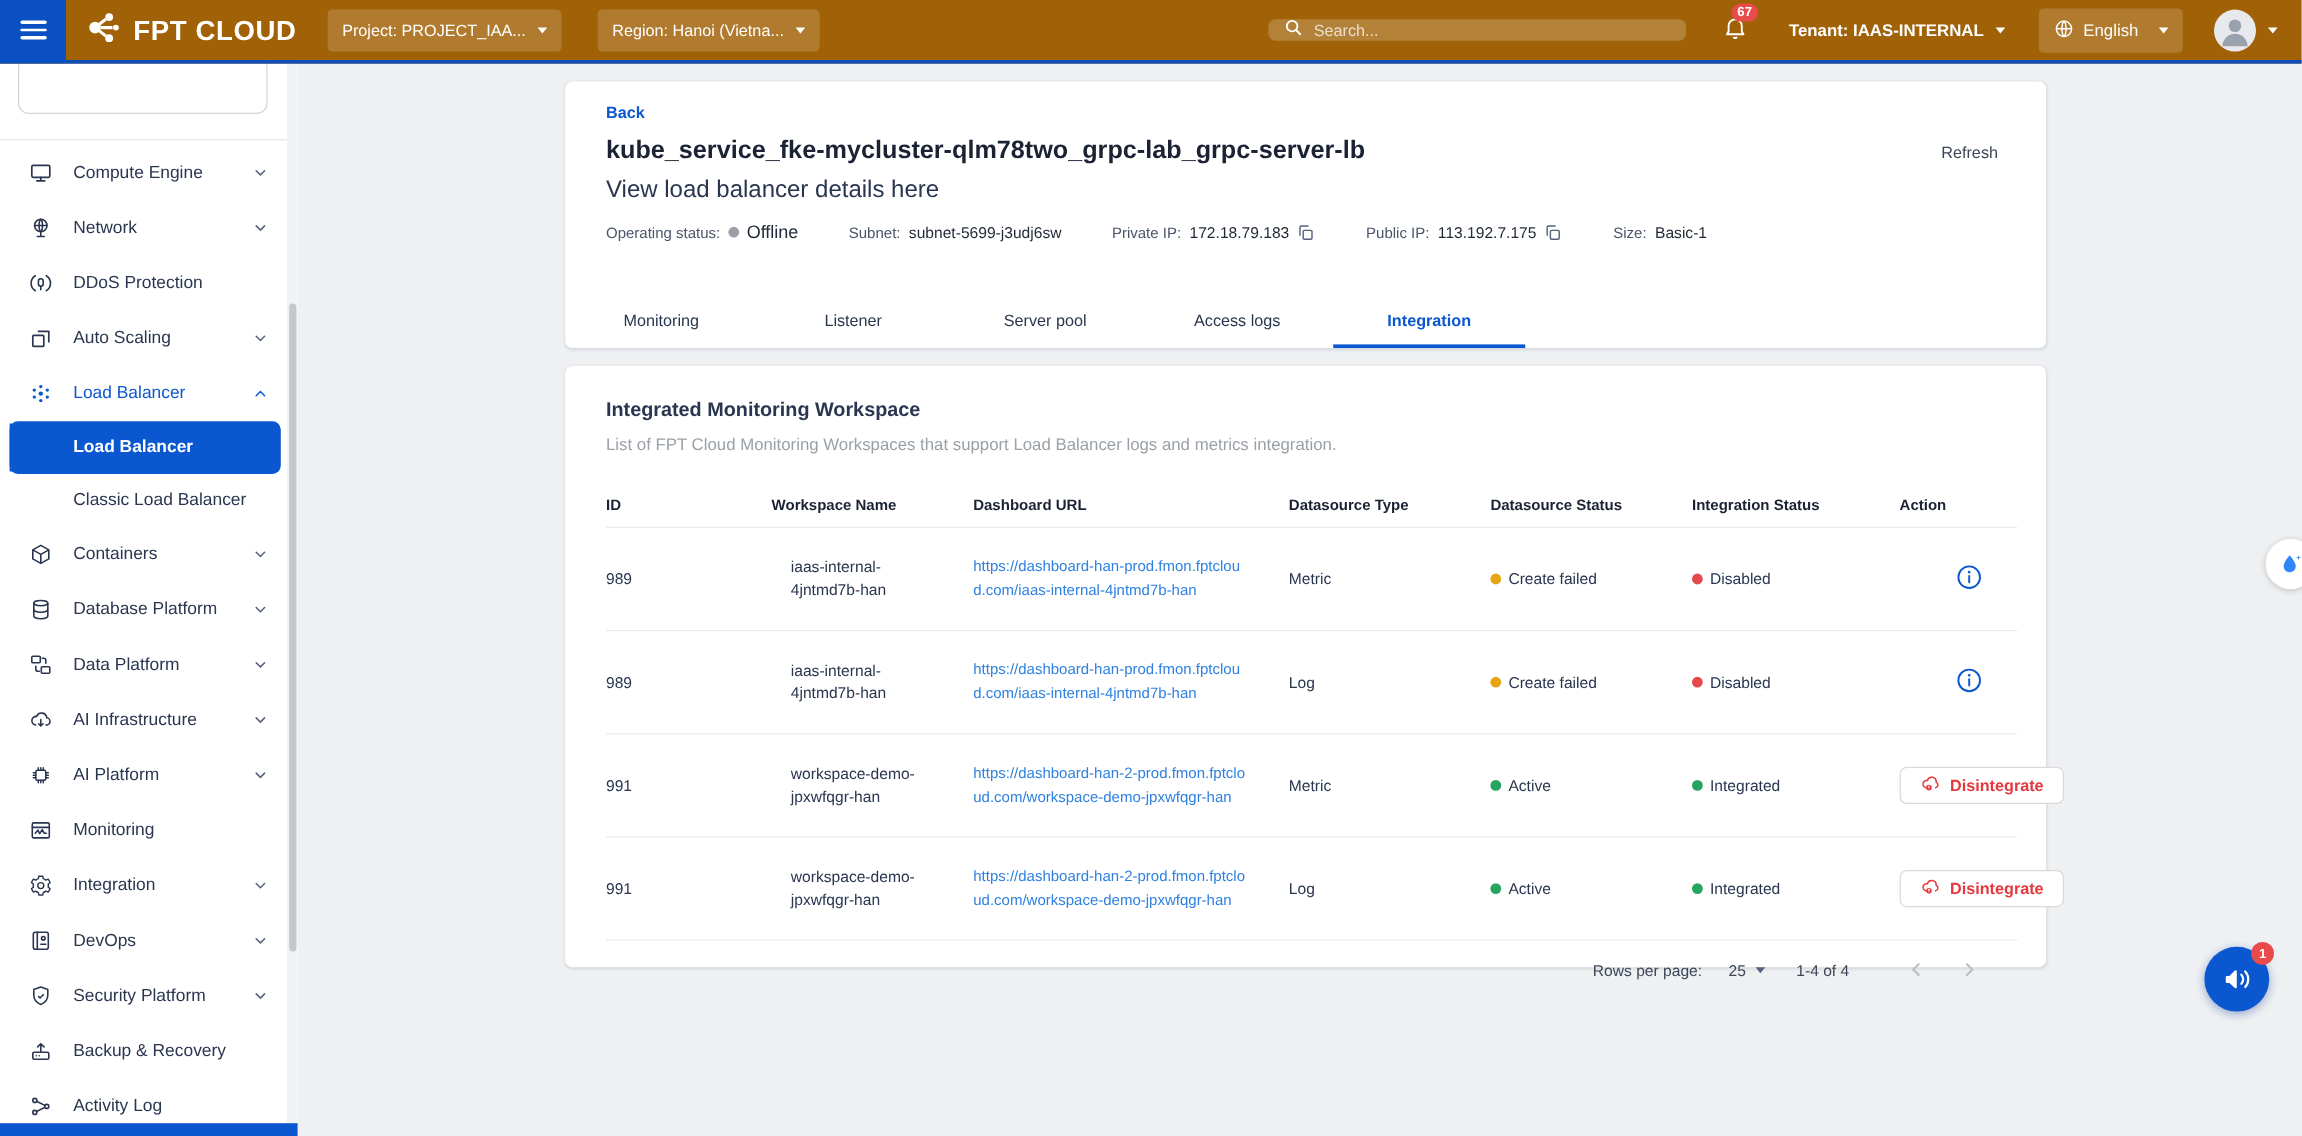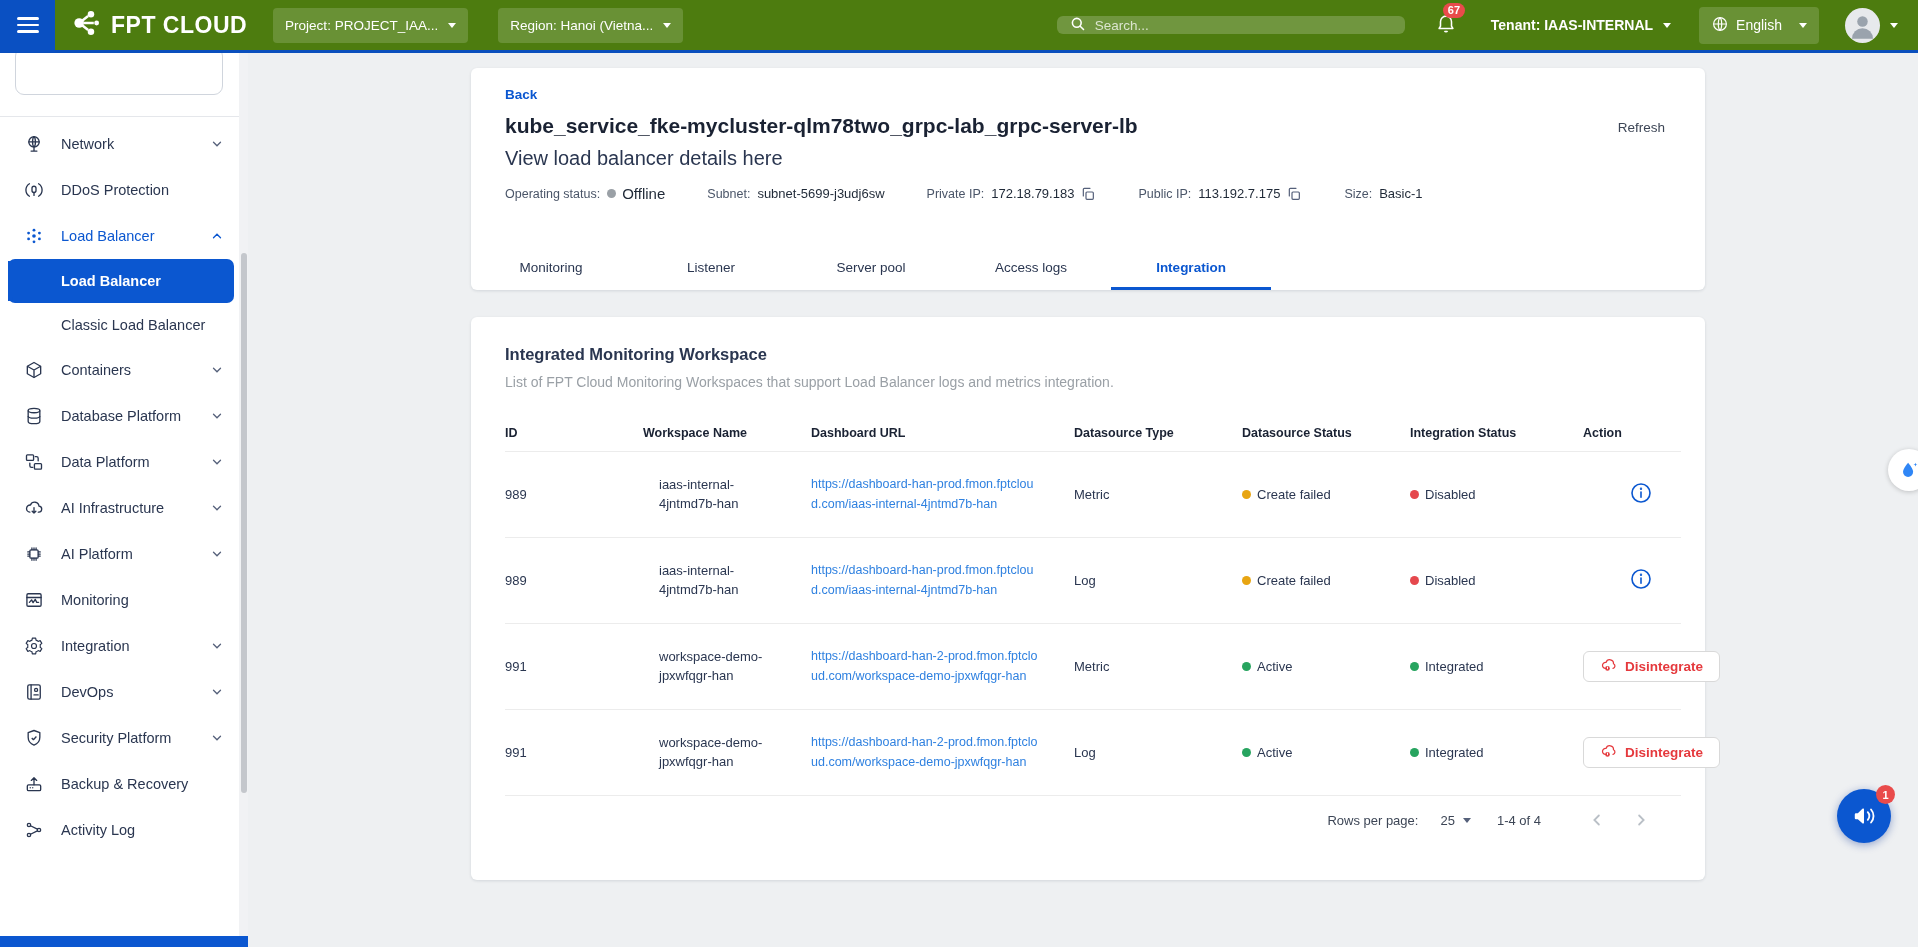--- a/index.html
+++ b/index.html
@@ -1,21 +1,21 @@
 <!DOCTYPE html>
 <html><head>
 <meta charset="utf-8">
 <style>
   * { margin:0; padding:0; box-sizing:border-box; }
   html,body { width:1918px; height:947px; overflow:hidden;
     font-family:"Liberation Sans","DejaVu Sans",sans-serif; background:#eef0f2; }
 
   
   .navbar { position:absolute; top:0; left:0; width:1918px; height:53px;
-    background:#4d7c0f; display:flex; align-items:center; z-index:50;
+    background:#a16207; display:flex; align-items:center; z-index:50;
     border-bottom:3px solid #0a4fbd; }
   .hamburger { width:55px; height:53px; background:#0a50c2; display:flex;
     align-items:center; justify-content:center; cursor:pointer; flex:0 0 auto; }
   .hamburger .bars { width:22px; }
   .hamburger .bars div { height:2.6px; background:#fff; border-radius:2px; margin:4px 0; }
   .logo { display:flex; align-items:center; gap:8px; margin:0 26px 0 14px; }
   .logo-text { color:#fff; font-size:23px; font-weight:bold; letter-spacing:.5px; white-space:nowrap; }
   .nav-select { height:35px; background:rgba(255,255,255,.16); border-radius:4px;
     display:flex; align-items:center; padding:0 12px; color:#fff; font-size:13.5px;
     margin-right:30px; cursor:pointer; white-space:nowrap; }
@@ -84,21 +84,21 @@
   .st-value.big { font-size:15px; }
   .dot { width:9px; height:9px; border-radius:50%; display:inline-block; margin-right:6px; flex:0 0 auto; }
   .dot-gray { background:#9aa0a6; } .dot-orange { background:#e8a512; }
   .dot-red { background:#e5484d; } .dot-green { background:#27a45f; }
   .copy-btn { margin-left:6px; color:#55607a; cursor:pointer; display:flex; }
   .tabs { position:absolute; bottom:0; left:0; right:0; height:42px; display:flex; }
   .tab { width:160px; display:flex; align-items:center; justify-content:center;
     font-size:13.5px; color:#2a3650; cursor:pointer; border-bottom:3px solid transparent; }
   .tab.active { color:#0b57d0; font-weight:600; border-bottom-color:#0b57d0; }
 
-  .card2 { top:264px; height:563px; }
+  .card2 { top:252px; height:501px; }
   .card2-inner { padding:28px 24px 0 34px; }
   .ws-title { font-size:16.5px; font-weight:bold; color:#2a3650; }
   .ws-desc { font-size:14px; color:#9aa0a6; margin-top:10px; }
 
   .tbl { margin-top:24px; }
   .tr { display:grid; grid-template-columns:130px 160px 255px 160px 160px 165px 1fr;
     align-items:center; column-gap:8px; }
   .tr.head { height:38px; border-bottom:1px solid #ececec; }
   .tr.head .td { font-size:12.5px; font-weight:bold; color:#1a2233; }
   .tr.body { height:86px; border-bottom:1px solid #ececec; }
@@ -207,20 +207,34 @@
     </span>
     <span class="caret"></span>
   </div>
 </header>
 
 <aside class="sidebar">
   <div class="sb-search"></div>
   <div class="sb-divider"></div>
   <nav class="sb-nav">
 
+    <div class="side-item">
+      <span class="si-icon">
+          <svg width="20" height="20" viewBox="0 0 24 24" fill="none" stroke="currentColor" stroke-width="1.7" stroke-linecap="round">
+            <rect x="3" y="4.5" width="18" height="12" rx="1.5"></rect>
+            <path d="M12 16.5v3.5M8 20h8"></path>
+          </svg>
+        </span>
+      <span class="si-label">Compute Engine</span>
+      <span class="si-chev">
+          <svg width="14" height="14" viewBox="0 0 24 24" fill="none" stroke="currentColor" stroke-width="2.2" stroke-linecap="round">
+            <path d="M6 9l6 6 6-6"></path>
+          </svg>
+        </span>
+    </div>
 
     <div class="side-item">
       <span class="si-icon">
           <svg width="20" height="20" viewBox="0 0 24 24" fill="none" stroke="currentColor" stroke-width="1.6" stroke-linecap="round">
             <circle cx="12" cy="9.5" r="6.2"></circle>
             <path d="M5.8 9.5h12.4M12 3.3c2.3 1.8 2.3 10.6 0 12.4M12 3.3c-2.3 1.8-2.3 10.6 0 12.4M12 15.7V20M8.5 20.5h7"></path>
           </svg>
         </span>
       <span class="si-label">Network</span>
       <span class="si-chev">
@@ -234,20 +248,34 @@
       <span class="si-icon">
           <svg width="20" height="20" viewBox="0 0 24 24" fill="none" stroke="currentColor" stroke-width="1.6" stroke-linecap="round">
             <path d="M6.5 4.5a8.8 8.8 0 0 0 0 15M17.5 4.5a8.8 8.8 0 0 1 0 15"></path>
             <rect x="9.6" y="7.5" width="4.8" height="7.5" rx="2.4"></rect>
             <path d="M12 15v3.5"></path>
           </svg>
         </span>
       <span class="si-label">DDoS Protection</span>
     </div>
 
+    <div class="side-item">
+      <span class="si-icon">
+          <svg width="20" height="20" viewBox="0 0 24 24" fill="none" stroke="currentColor" stroke-width="1.7" stroke-linejoin="round">
+            <rect x="4" y="9" width="11" height="11" rx="1"></rect>
+            <path d="M9 5h11v11"></path>
+          </svg>
+        </span>
+      <span class="si-label">Auto Scaling</span>
+      <span class="si-chev">
+          <svg width="14" height="14" viewBox="0 0 24 24" fill="none" stroke="currentColor" stroke-width="2.2" stroke-linecap="round">
+            <path d="M6 9l6 6 6-6"></path>
+          </svg>
+        </span>
+    </div>
 
     <div class="side-item blue">
       <span class="si-icon">
           <svg width="20" height="20" viewBox="0 0 24 24" fill="currentColor">
             <circle cx="12" cy="12" r="2.2"></circle>
             <circle cx="12" cy="5" r="1.7"></circle>
             <circle cx="12" cy="19" r="1.7"></circle>
             <circle cx="5.5" cy="8.5" r="1.7"></circle>
             <circle cx="18.5" cy="8.5" r="1.7"></circle>
             <circle cx="5.5" cy="15.5" r="1.7"></circle>

